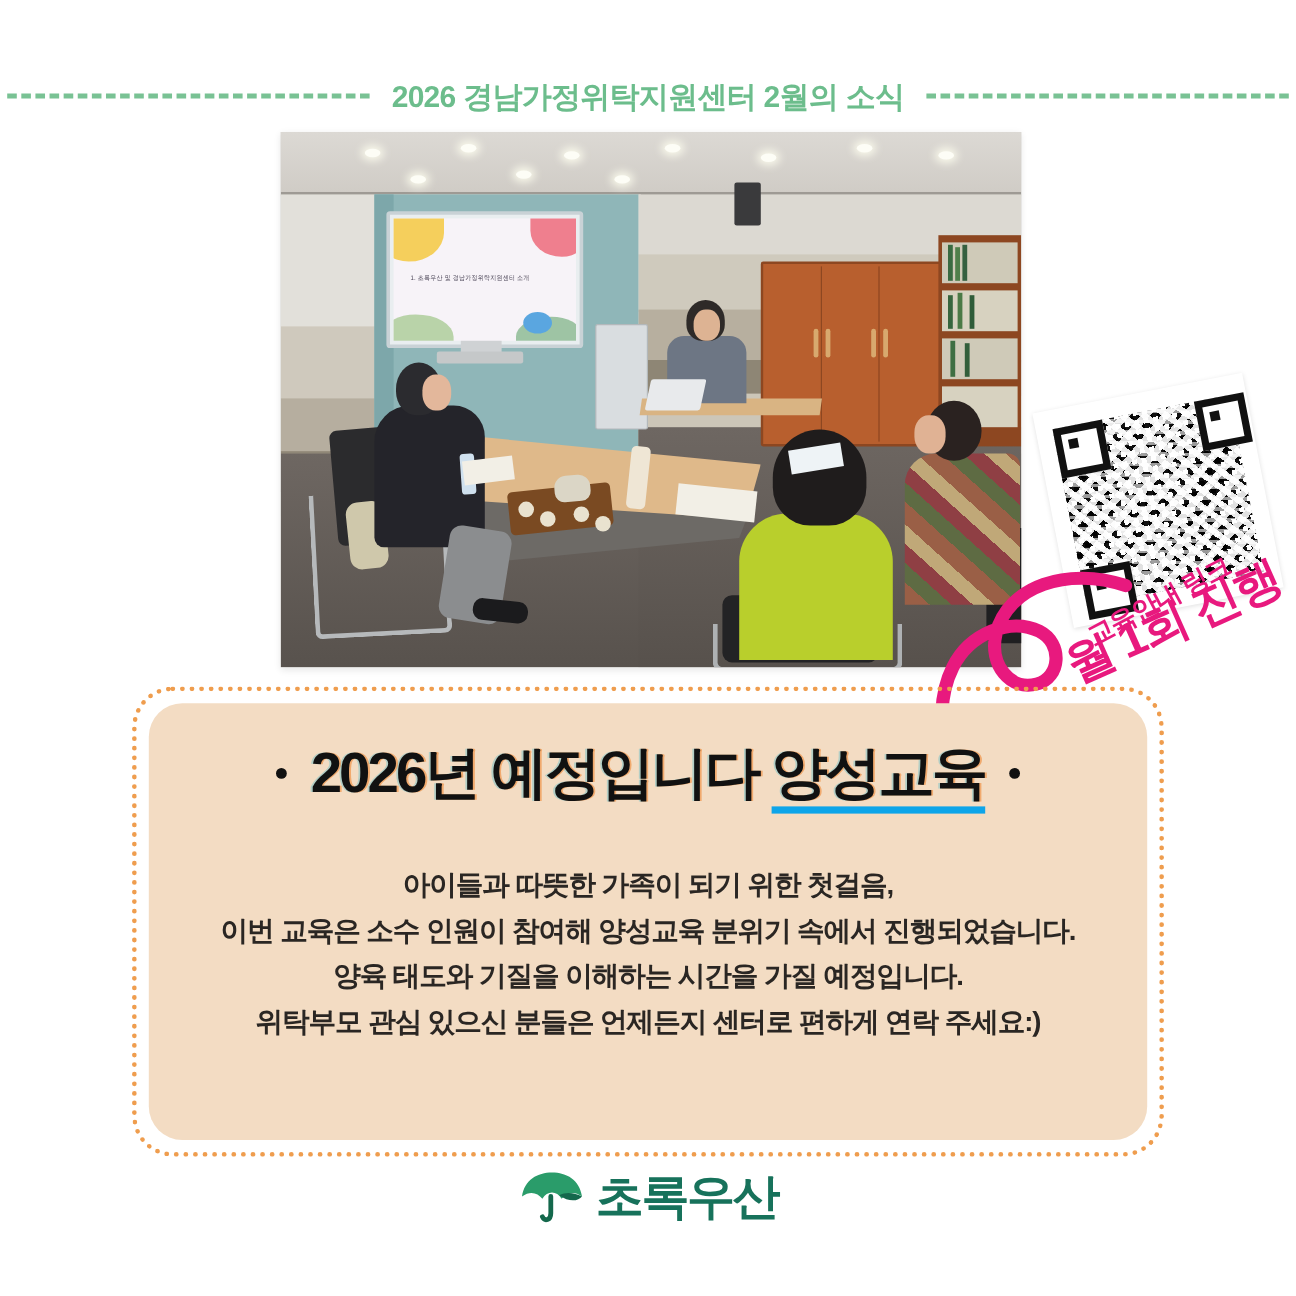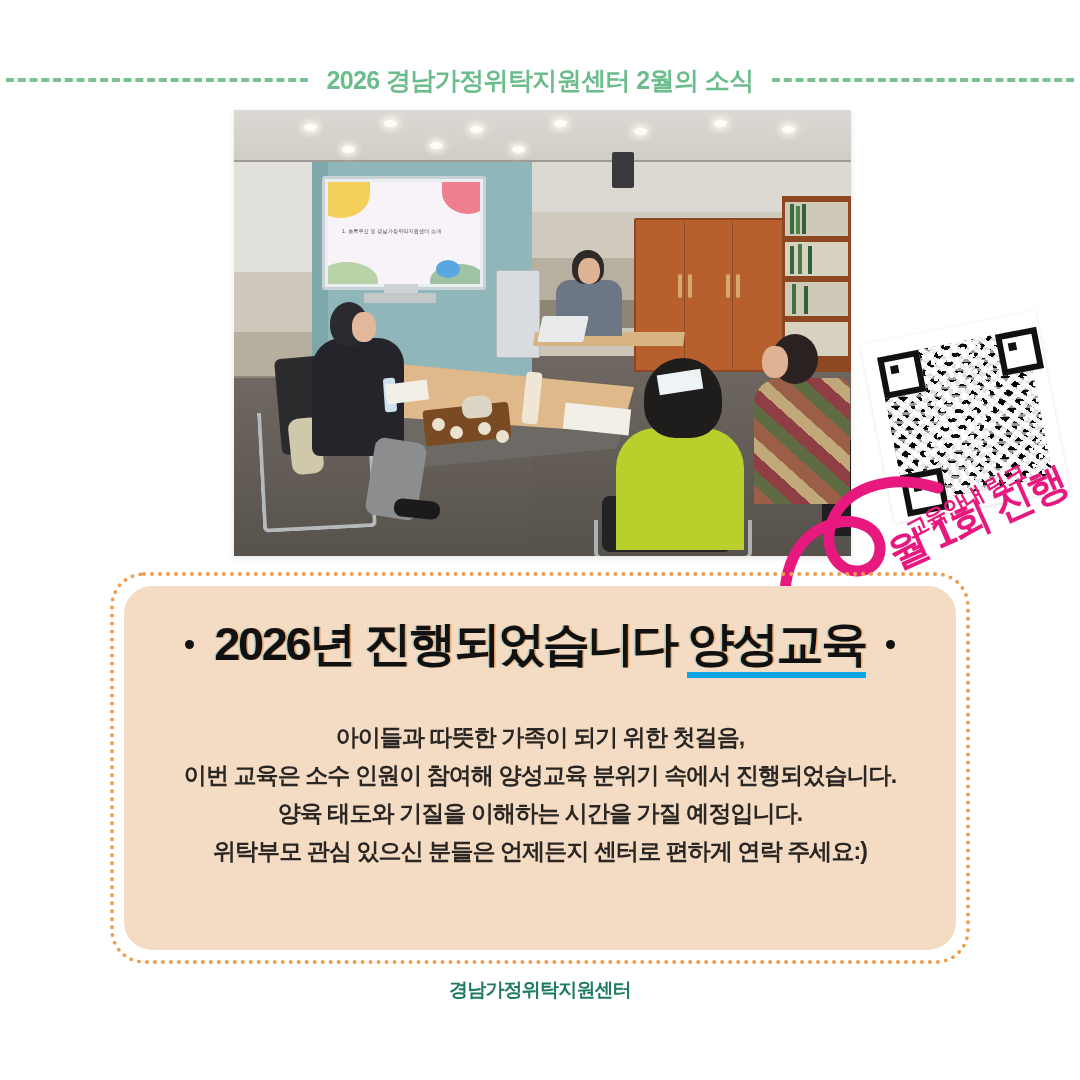--- a/index.html
+++ b/index.html
@@ -288,28 +288,37 @@
     <path d="M248 18 C200 2 150 18 140 58 C134 84 152 106 174 100 C194 95 196 66 176 56
              C152 44 118 58 104 86 C92 110 94 136 98 160" fill="none" stroke="#e8197e" stroke-width="11" stroke-linecap="round"></path>
     <path d="M98 152 L98 176 L84 160 Z" fill="#e8197e"></path>
   </svg>
 
   <div class="dots-box"></div>
   <div class="panel"></div>
 
   <div class="title-row">
     <span class="title-dot"></span>
-    <span class="main-title"><span>2026년 진행되었습니다 </span><u>양성교육</u></span>
+    <span class="main-title"><span>2026년 예정입니다 </span><u>양성교육</u></span>
     <span class="title-dot"></span>
   </div>
 
   <div class="body-lines">
     <div>아이들과 따뜻한 가족이 되기 위한 첫걸음,</div>
     <div>이번 교육은 소수 인원이 참여해 양성교육 분위기 속에서 진행되었습니다.</div>
     <div>양육 태도와 기질을 이해하는 시간을 가질 예정입니다.</div>
     <div>위탁부모 관심 있으신 분들은 언제든지 센터로 편하게 연락 주세요:)</div>
   </div>
 
   <div class="footer">
-    <div class="logo-sub">경남가정위탁지원센터</div>
+    <div class="logo-row">
+      <span class="umb">
+        <svg viewBox="0 0 56 46" width="56" height="46">
+          <path d="M3 22 C5 8 16 2 28 2 C40 2 51 8 53 22 C46 17 40 19 36 24 C32 17 24 17 20 24 C16 19 10 17 3 22 Z" fill="#2a9c6a"></path>
+          <path d="M27 22 L27 36 C27 42 22 43 20 39" fill="none" stroke="#14684c" stroke-width="4" stroke-linecap="round"></path>
+          <path d="M34 21 C40 18 47 19 53 22 C50 26 42 27 34 21 Z" fill="#14684c"></path>
+        </svg>
+      </span>
+      <span class="logo-text">초록우산</span>
+    </div>
   </div>
 
 </div>
 
 </body></html>

